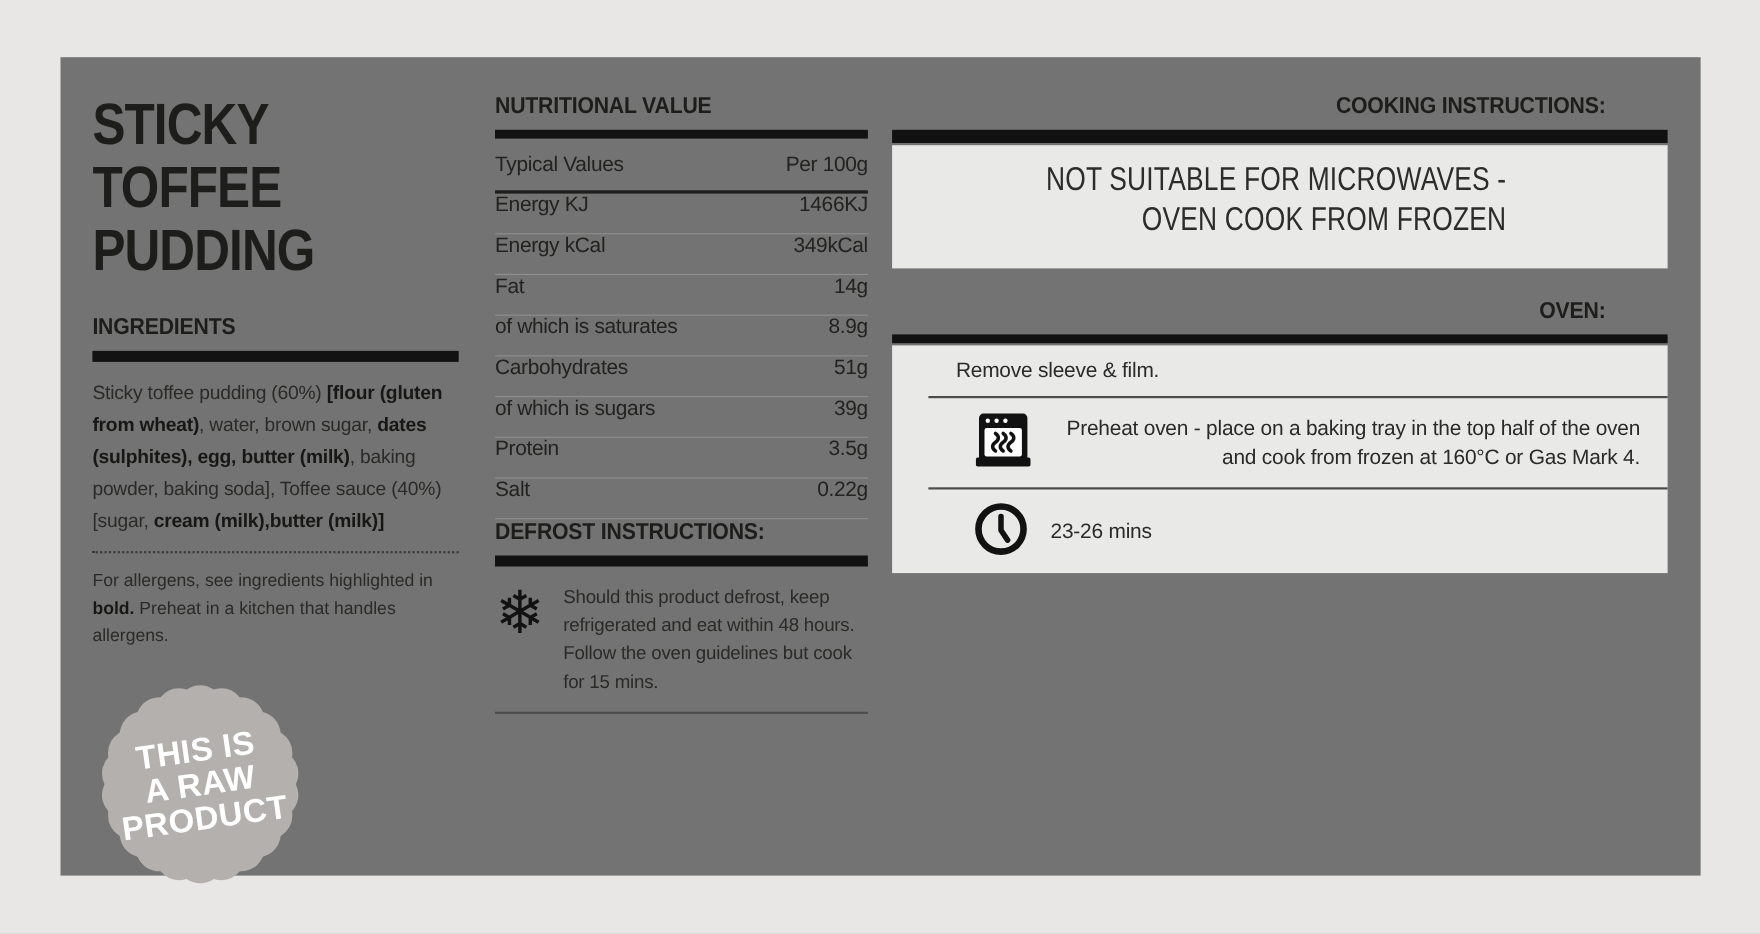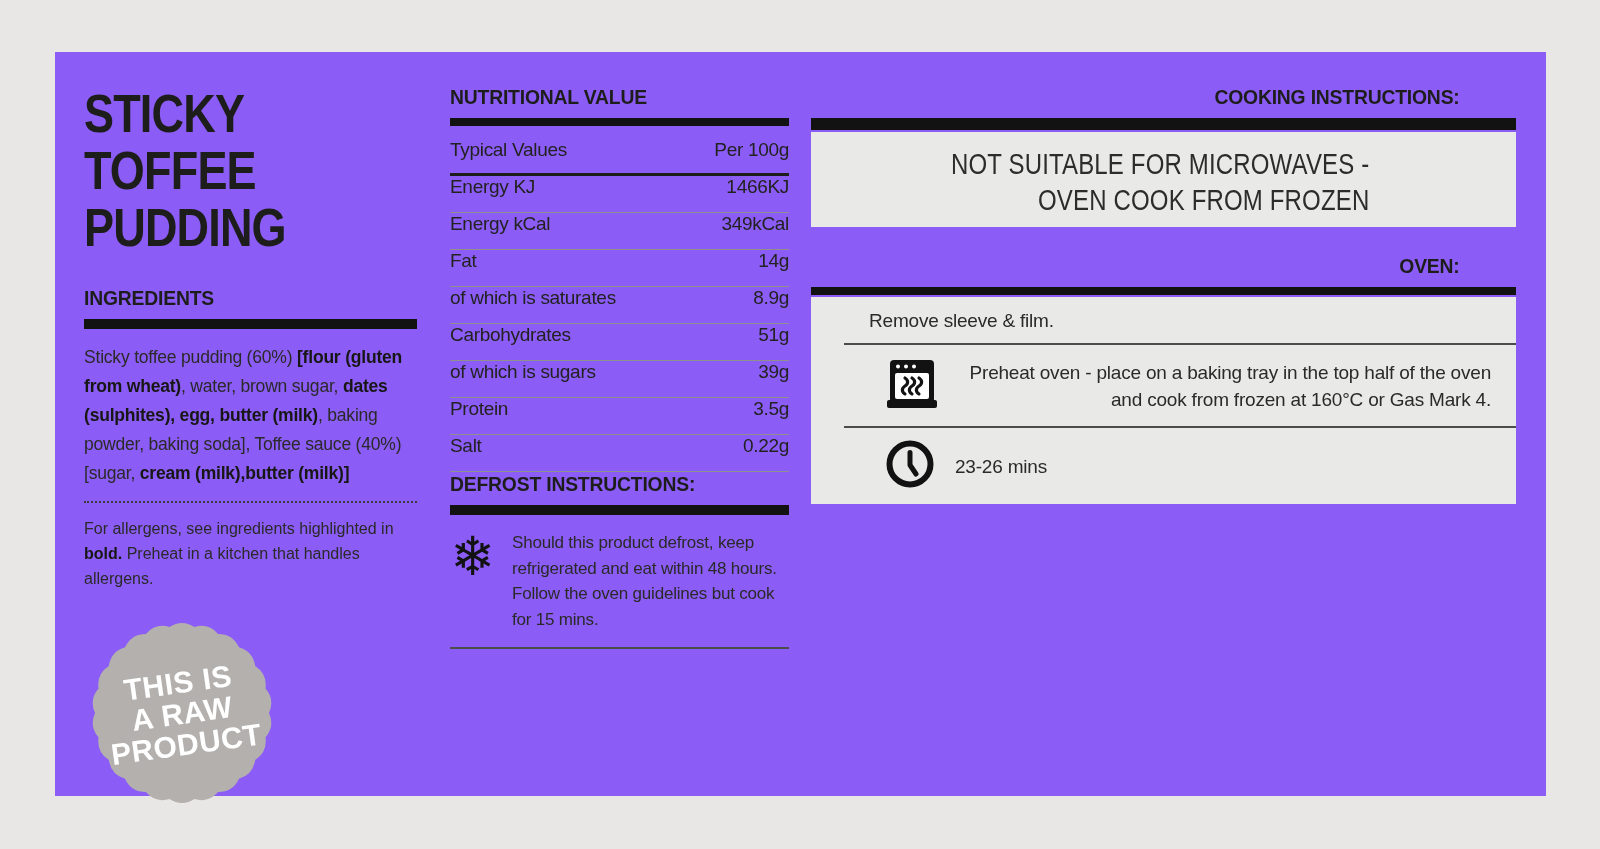--- a/index.html
+++ b/index.html
@@ -6,21 +6,21 @@
   html,body { width:1600px; height:849px; }
   body {
     background:#e8e7e5;
     font-family:"Liberation Sans","DejaVu Sans",sans-serif;
     color:#1d1d1b;
     overflow:hidden;
   }
   .card {
     position:absolute; left:55px; top:52px;
     width:1491px; height:744px;
-    background:#8b5cf6;
+    background:#737373;
     padding:33px 30px 0 29px;
     display:flex;
   }
   .col1 { width:333px; margin-right:33px; }
   .col2 { width:339px; margin-right:22px; }
   .col3 { flex:1;text-align:right; }
 
   .title {
     font-size:53px; line-height:57px; font-weight:800;
     letter-spacing:-1px; white-space:pre-line;
@@ -64,21 +64,21 @@
 
   .defrost-block { }
   .defrost-row { display:flex; margin-top:15px; }
   .snowflake { font-family:"DejaVu Sans",sans-serif; font-size:54px; line-height:54px; color:#121212; width:62px; flex:0 0 62px; }
   .defrost-text { font-size:17px; line-height:25.5px; letter-spacing:-0.2px; color:#2a2a28; width:272px; }
   .endline { border-top:2px solid #4c4c4a; margin-top:15px; }
 
   .graybox {
     background:#e9e9e7; margin-top:2px;
   }
-  .warnbox { height:95px; padding:14px 15px 0 32px; }
+  .warnbox { height:112px; padding:14px 15px 0 32px; }
   .warn-text {
     font-size:30px; line-height:36px; letter-spacing:0.2px; white-space:pre-line;
     color:#2c2c2a; transform:scaleX(0.8); transform-origin:left top; font-weight:400;
   }
   .oven-head { margin-top:27px; }
   .steps { margin-top:2px; background:#e9e9e7; }
   .step { display:flex; align-items:center; padding:0 25px;margin-left:33px; }
   .step + .step { border-top:2px solid #4c4c4a;gap:20px; }
   .step1 { height:46px; }
   .step2 { height:83px; }

